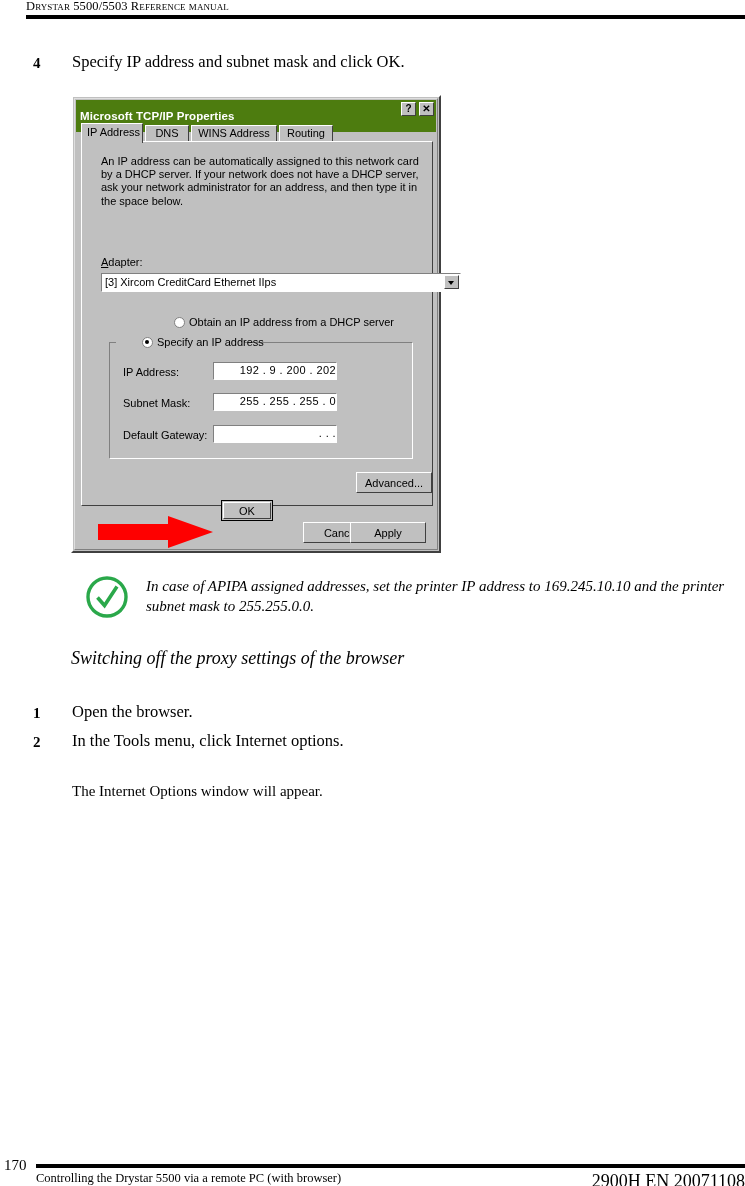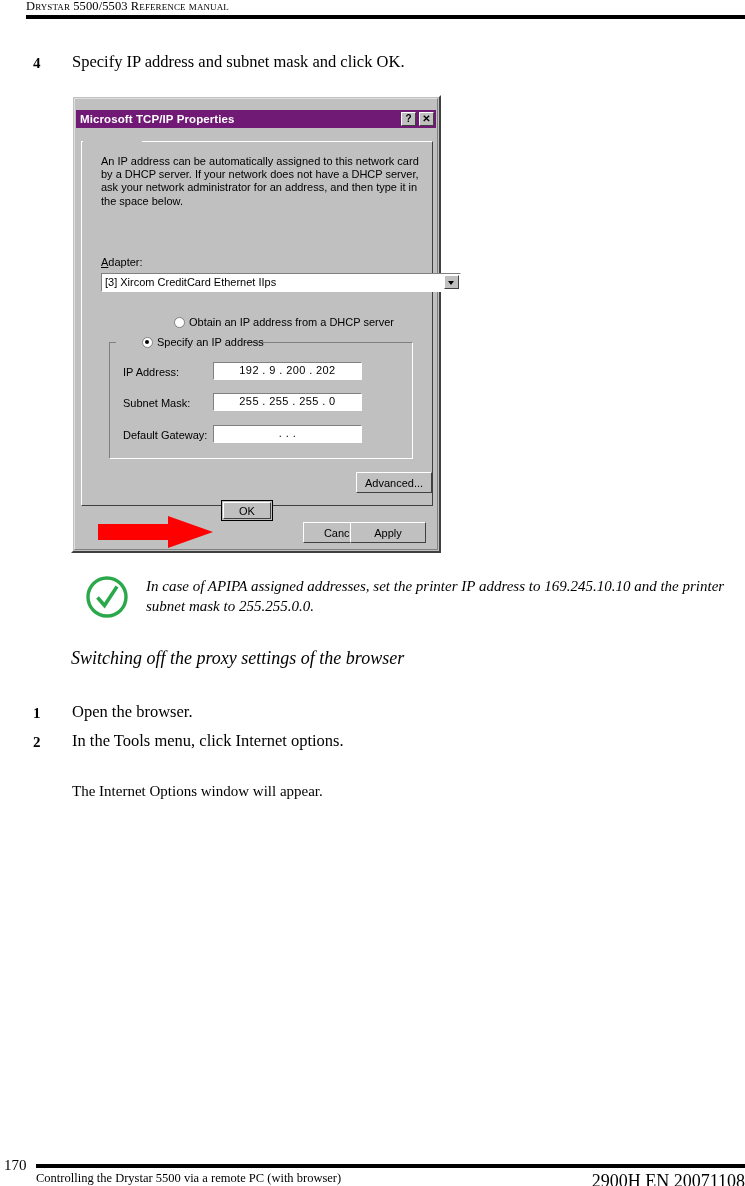--- a/index.html
+++ b/index.html
@@ -81,24 +81,24 @@
     position: absolute;
     left: 1px; top: 1px; right: 1px; bottom: 1px;
     border-top: 1px solid #dfdfdf;
     border-left: 1px solid #dfdfdf;
     border-right: 1px solid #808080;
     border-bottom: 1px solid #808080;
     box-sizing: border-box;
   }
   #dialog-titlebar {
     position: absolute;
-    left: 3px; top: 13px;
+    left: 3px; top: 3px;
     width: 360px;
-    height: 18px;
-    background: #701a75;
+    height: 32px;
+    background: #4d7c0f;
     display: flex;
     align-items: center;
   }
   #dialog-title-text {
     color: #ffffff;
     font-family: "Liberation Sans", sans-serif;
     font-size: 11.5px;
     font-weight: bold;
     margin-left: 4px;
     letter-spacing: 0.1px;
@@ -270,30 +270,30 @@
   }
 
   .field-label {
     position: absolute;
     font-family: "Liberation Sans", sans-serif;
     font-size: 11px;
     white-space: nowrap;
   }
   .ip-field {
     position: absolute;
-    width: 149px; height: 18px;
+    width: 124px; height: 18px;
     background: #ffffff;
     border-top: 1.5px solid #808080;
     border-left: 1.5px solid #808080;
     border-right: 1.5px solid #ffffff;
     border-bottom: 1.5px solid #ffffff;
     box-sizing: border-box;
     font-family: "Liberation Sans", sans-serif;
     font-size: 11px;
-    text-align: center;
+    text-align: right;
     line-height: 15px;
     letter-spacing: 0.4px;
   }
 
   .win-button {
     position: absolute;
     background: #c0c0c0;
     border-top: 1.5px solid #ffffff;
     border-left: 1.5px solid #ffffff;
     border-right: 1.5px solid #404040;
@@ -396,20 +396,26 @@
 
 <div id="tcpip-dialog">
   <div id="dialog-inner-frame"></div>
 
   <div id="dialog-titlebar">
     <span id="dialog-title-text">Microsoft TCP/IP Properties</span>
     <div class="title-btn" id="title-help-btn">?</div>
     <div class="title-btn" id="title-close-btn">✕</div>
   </div>
 
+  <div id="tab-strip">
+    <div class="tab active" style="left:0px; width:62px;">IP Address</div>
+    <div class="tab" style="left:64px; width:44px;">DNS</div>
+    <div class="tab" style="left:110px; width:86px;">WINS Address</div>
+    <div class="tab" style="left:198px; width:54px;">Routing</div>
+  </div>
 
   <div id="tab-page">
     <div id="tab-page-mask"></div>
 
     <div id="dialog-body-text">An IP address can be automatically assigned to this network card by a DHCP server.  If your network does not have a DHCP server, ask your network administrator for an address, and then type it in the space below.</div>
 
     <div id="adapter-label">
       <span class="ul">A</span><span>dapter:</span>
     </div>
 

